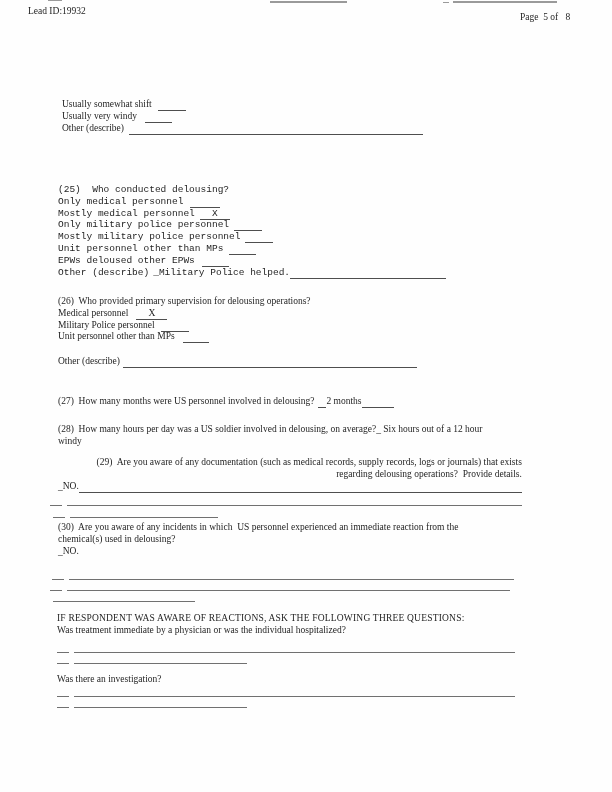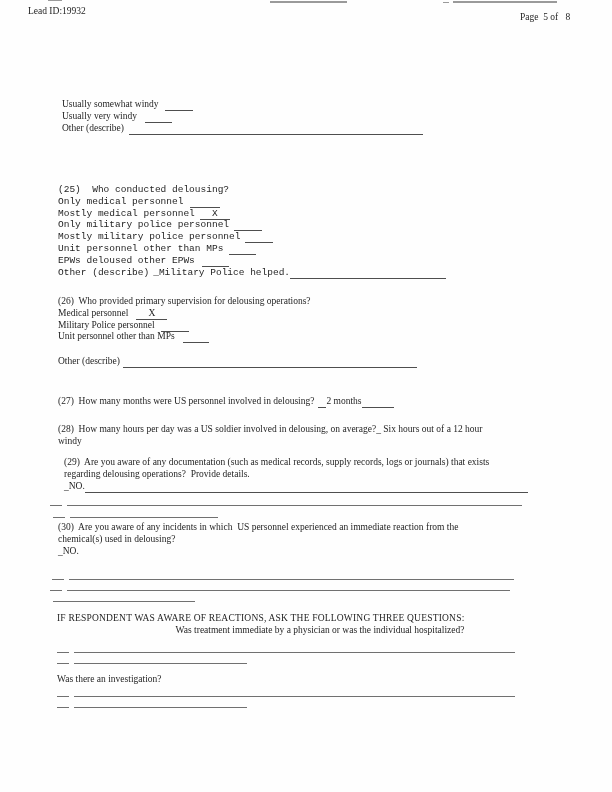--- a/index.html
+++ b/index.html
@@ -42,21 +42,21 @@
   <div class="artifact" style="left:48px;top:0;width:14px;height:1px;"></div>
   <div class="artifact" style="left:270px;top:1px;width:77px;height:2px;"></div>
   <div class="artifact" style="left:443px;top:2px;width:6px;height:1px;"></div>
   <div class="artifact" style="left:453px;top:1px;width:104px;height:2px;"></div>
 
   <div class="abs" style="left:28px;top:6px;"><span class="t">Lead ID:19932</span></div>
   <div class="abs" style="left:520px;top:12px;"><span class="t">Page  5 of   8</span></div>
 
   <div class="abs" style="left:62px;top:99px;">
     <div class="row">
-      <span class="t">Usually somewhat windy</span><span class="blank" style="margin-left:6px;width:28px;"></span>
+      <span class="t">Usually somewhat shift</span><span class="blank" style="margin-left:6px;width:28px;"></span>
     </div>
     <div class="row">
       <span class="t">Usually very windy</span><span class="blank" style="margin-left:8px;width:27px;"></span>
     </div>
     <div class="row">
       <span class="t">Other (describe)</span><span class="blank" style="margin-left:5px;width:294px;"></span>
     </div>
   </div>
 
   <div class="abs" style="left:58px;top:184px;font-family:Liberation Mono, monospace;">
@@ -106,40 +106,40 @@
     <div class="row">
       <span class="t">(27)  How many months were US personnel involved in delousing?</span><span class="blank" style="margin-left:4px;width:8px;"></span><span class="t">2 months</span><span class="blank" style="width:32px;"></span>
     </div>
   </div>
 
   <div class="abs" style="left:58px;top:424px;">
     <div class="row"><span class="t">(28)  How many hours per day was a US soldier involved in delousing, on average?_ Six hours out of a 12 hour</span></div>
     <div class="row"><span class="t">windy</span></div>
   </div>
 
-  <div class="abs" style="left:64px;top:457px;">
+  <div class="abs" style="left:58px;top:457px;text-align:right;">
     <div class="row"><span class="t">(29)  Are you aware of any documentation (such as medical records, supply records, logs or journals) that exists</span></div>
     <div class="row"><span class="t">regarding delousing operations?  Provide details.</span></div>
     <div class="row">
       <span class="t">_NO.</span><span class="blank" style="width:443px;"></span>
     </div>
   </div>
   <div class="ruled gap" style="left:50px;top:505px;width:472px;"></div>
   <div class="ruled gap" style="left:53px;top:517px;width:165px;"></div>
 
   <div class="abs" style="left:58px;top:522px;">
     <div class="row"><span class="t">(30)  Are you aware of any incidents in which  US personnel experienced an immediate reaction from the</span></div>
     <div class="row"><span class="t">chemical(s) used in delousing?</span></div>
     <div class="row"><span class="t">_NO.</span></div>
   </div>
   <div class="ruled gap" style="left:52px;top:579px;width:462px;"></div>
   <div class="ruled gap" style="left:50px;top:590px;width:460px;"></div>
   <div class="ruled" style="left:53px;top:601px;width:142px;"></div>
 
-  <div class="abs" style="left:57px;top:613px;text-align:right;">
+  <div class="abs" style="left:57px;top:613px;">
     <div class="row caps"><span class="t">IF RESPONDENT WAS AWARE OF REACTIONS, ASK THE FOLLOWING THREE QUESTIONS:</span></div>
     <div class="row"><span class="t">Was treatment immediate by a physician or was the individual hospitalized?</span></div>
   </div>
   <div class="ruled gap" style="left:57px;top:652px;width:458px;"></div>
   <div class="ruled gap" style="left:57px;top:663px;width:190px;"></div>
 
   <div class="abs" style="left:57px;top:674px;">
     <div class="row"><span class="t">Was there an investigation?</span></div>
   </div>
   <div class="ruled gap" style="left:57px;top:696px;width:458px;"></div>

